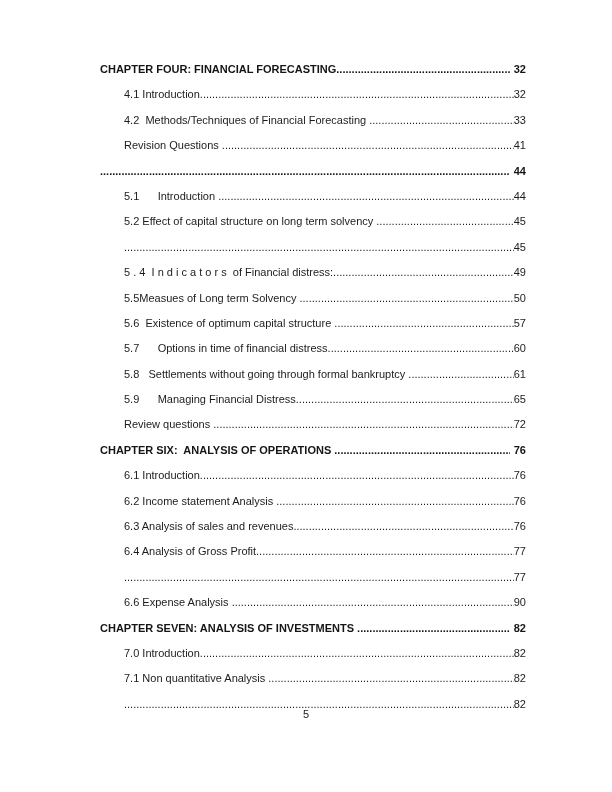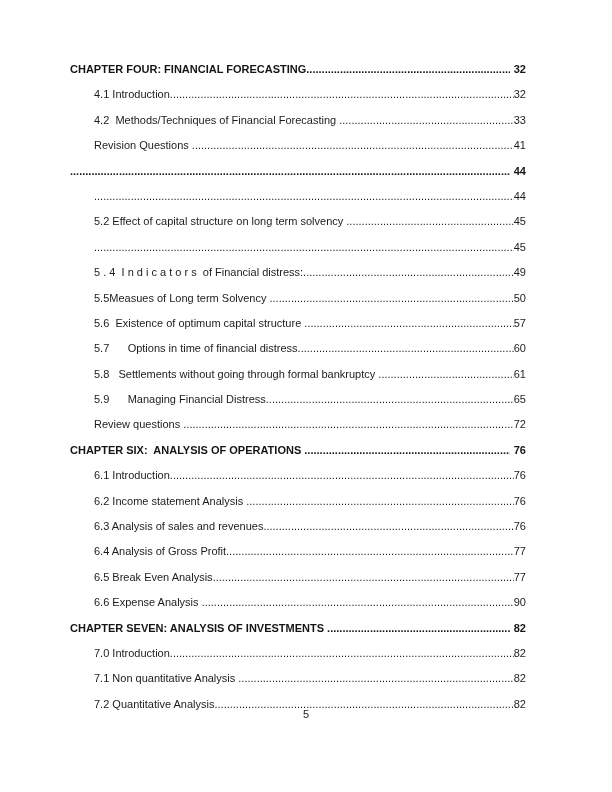--- a/index.html
+++ b/index.html
@@ -12,21 +12,21 @@
     width: 612px;
     height: 792px;
     background: #ffffff;
     font-family: "Liberation Sans", sans-serif;
     color: #1c1c1c;
     overflow: hidden;
   }
   .toc {
     position: absolute;
     top: 57px;
-    left: 70px;
+    left: 100px;
     right: 86px;
   }
   .toc-row {
     display: flex;
     align-items: baseline;
     height: 25.4px;
     line-height: 25.4px;
     font-size: 11px;
   }
   .toc-row.chapter {
@@ -89,20 +89,21 @@
       <div class="toc-row sub">
         <span class="label">Revision Questions </span>
         <span class="dots"></span>
         <span class="page-num">41</span>
       </div>
       <div class="toc-row chapter">
         <span class="dots"></span>
         <span class="page-num">44</span>
       </div>
       <div class="toc-row sub">
+        <span class="label">5.1      Introduction </span>
         <span class="dots"></span>
         <span class="page-num">44</span>
       </div>
       <div class="toc-row sub">
         <span class="label">5.2 Effect of capital structure on long term solvency </span>
         <span class="dots"></span>
         <span class="page-num">45</span>
       </div>
       <div class="toc-row sub">
         <span class="dots"></span>
@@ -162,21 +163,20 @@
         <span class="label">6.3 Analysis of sales and revenues</span>
         <span class="dots"></span>
         <span class="page-num">76</span>
       </div>
       <div class="toc-row sub">
         <span class="label">6.4 Analysis of Gross Profit</span>
         <span class="dots"></span>
         <span class="page-num">77</span>
       </div>
       <div class="toc-row sub">
-        <span class="label">6.5 Break Even Analysis</span>
         <span class="dots"></span>
         <span class="page-num">77</span>
       </div>
       <div class="toc-row sub">
         <span class="label">6.6 Expense Analysis </span>
         <span class="dots"></span>
         <span class="page-num">90</span>
       </div>
       <div class="toc-row chapter">
         <span class="label">CHAPTER SEVEN: ANALYSIS OF INVESTMENTS </span>
@@ -187,19 +187,18 @@
         <span class="label">7.0 Introduction</span>
         <span class="dots"></span>
         <span class="page-num">82</span>
       </div>
       <div class="toc-row sub">
         <span class="label">7.1 Non quantitative Analysis </span>
         <span class="dots"></span>
         <span class="page-num">82</span>
       </div>
       <div class="toc-row sub">
-        <span class="label">7.2 Quantitative Analysis</span>
         <span class="dots"></span>
         <span class="page-num">82</span>
       </div>
     </div>
   <div class="footer-page-number">5</div>
 </div>
 
 </body></html>

